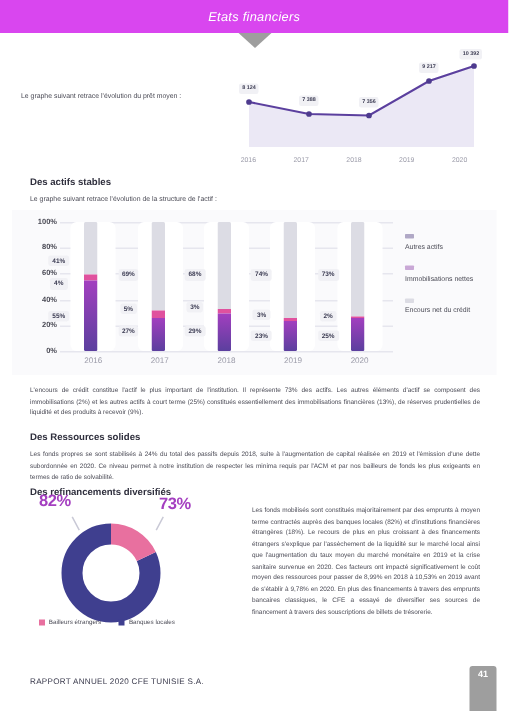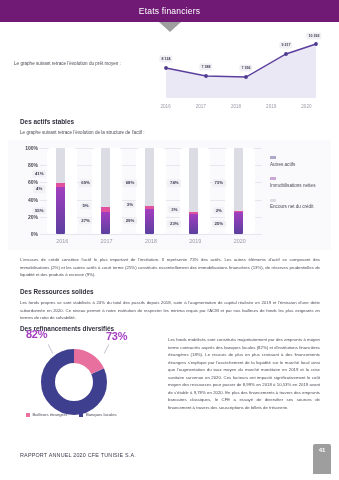--- a/index.html
+++ b/index.html
@@ -7,22 +7,22 @@
     width: 339px; height: 480px;
     background: #ffffff;
     font-family: "Liberation Sans", sans-serif;
     overflow: hidden;
   }
   .page { position: relative; width: 339px; height: 480px; background:#fff; }
 
   
   .banner {
     position: absolute; left: 0; top: 0; width: 339px; height: 22px;
-    background: #701a75;
-    display: flex; align-items: center; justify-content: center;
+    background: #d946ef;
+    display: flex; align-items: center; justify-content: center; font-style: italic;
   }
   .banner-title {
     color: #ffffff; font-size: 8.5px; letter-spacing: .2px;
   }
   .banner-tail {
     position: absolute; left: 50%; top: 22px; transform: translateX(-50%);
     width: 0; height: 0;
     border-left: 11px solid transparent;
     border-right: 11px solid transparent;
     border-top: 10px solid #9e9e9e;

